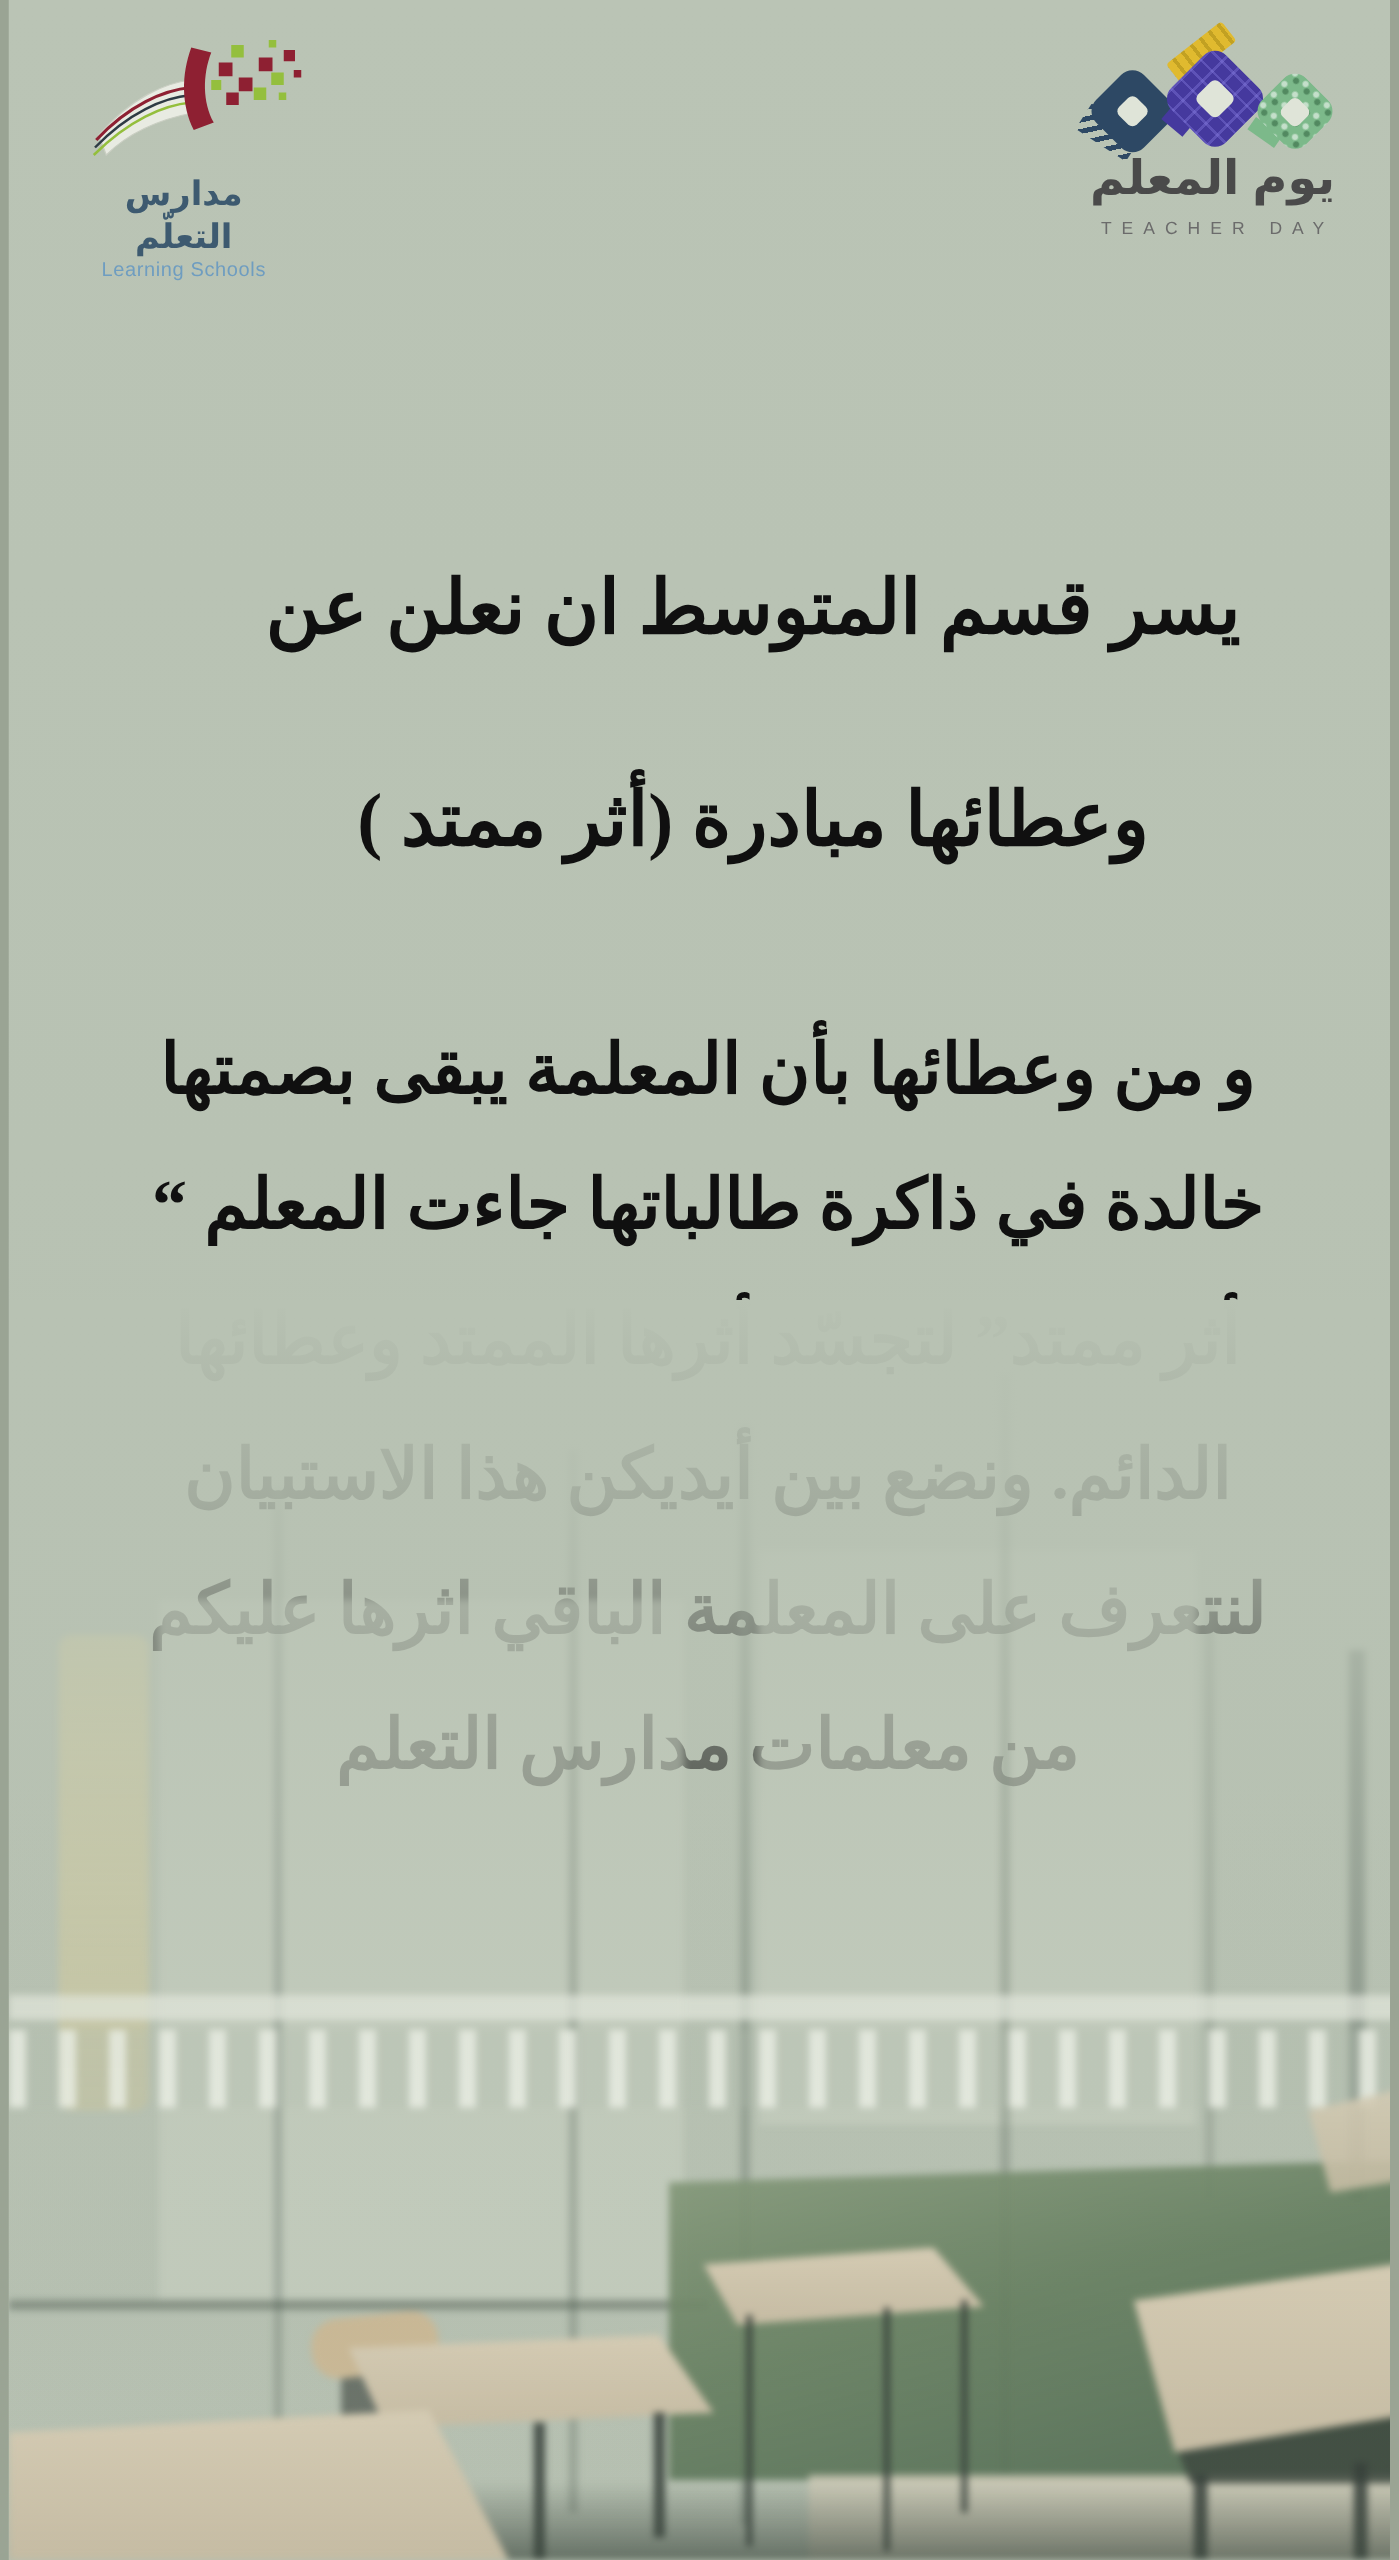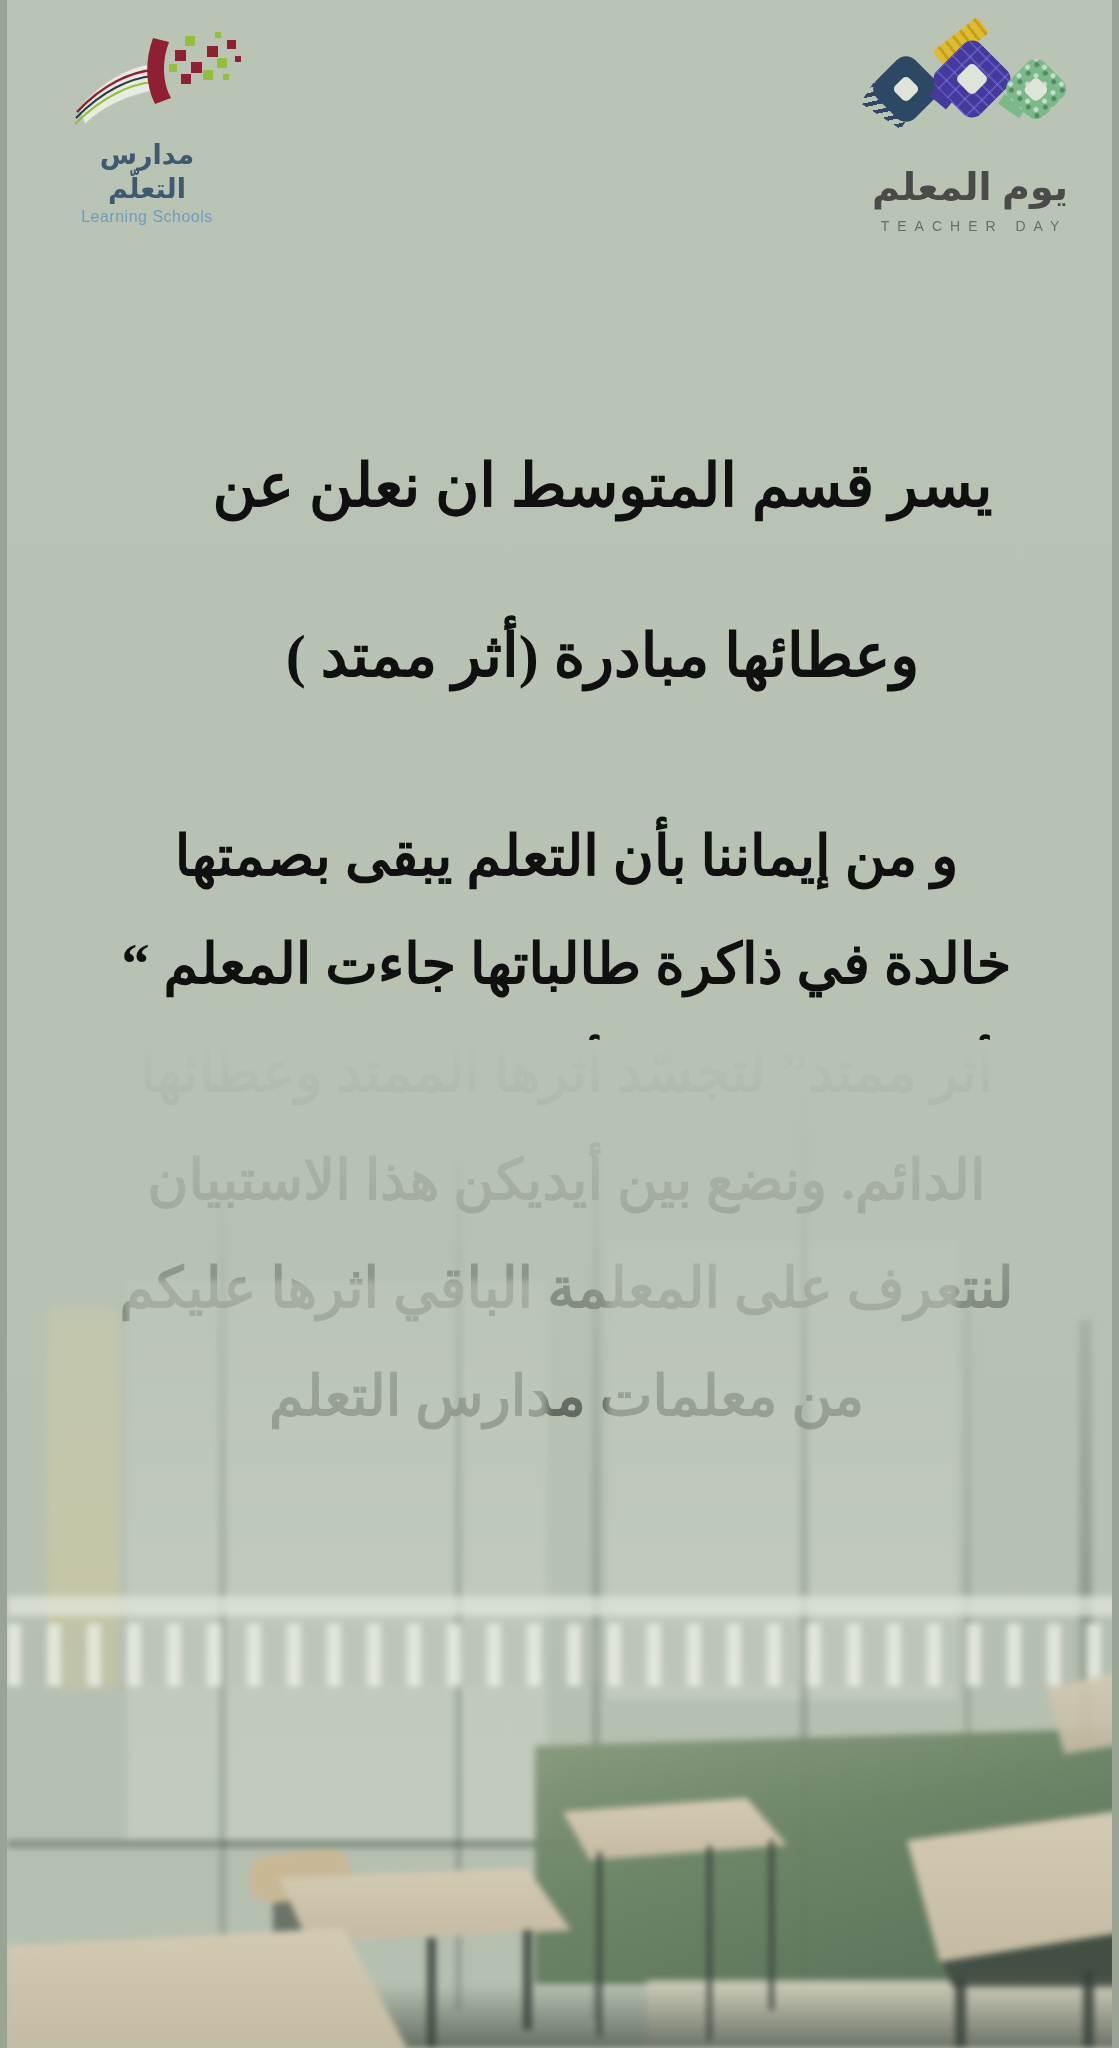--- a/index.html
+++ b/index.html
@@ -29,21 +29,21 @@
   .meem-green{left:136px; top:28px; width:50px; height:50px; background:var(--meem-green,#7cb98a);
     background-image:radial-gradient(circle at 30% 30%, rgba(255,255,255,.55) 0 2px, transparent 3px),
                      radial-gradient(circle at 70% 60%, rgba(40,90,55,.5) 0 2px, transparent 3px);
     background-size:12px 12px;}
   .tail-navy{left:-12px; top:58px; width:48px; height:24px; transform:rotate(33deg);
     background:repeating-linear-gradient(135deg, var(--meem-navy,#2d4864) 0 4px, transparent 4px 9px);}
   .tail-purple{left:56px; top:54px; width:22px; height:14px; transform:rotate(40deg); background:var(--meem-purple,#45399e);}
   .tail-green{left:124px; top:64px; width:26px; height:12px; transform:rotate(35deg); background:var(--meem-green,#7cb98a);}
   .banner-yellow{left:58px; top:-4px; width:56px; height:20px; transform:rotate(-38deg);
     background:repeating-linear-gradient(90deg, var(--banner-yellow,#e0ba2f) 0 6px, #c2a122 6px 9px); border-radius:3px;}
-  .td-text{left:852px; top:120px; width:222px; text-align:center;margin-top:44px;}
+  .td-text{left:852px; top:120px; width:222px; text-align:center;}
   .td-title{font-family:"Liberation Sans","DejaVu Sans",sans-serif; font-weight:bold;
             font-size:38px; color:var(--teacherday-text,#4a4a4a); direction:rtl; line-height:46px;}
   .td-sub{font-family:"Liberation Sans","DejaVu Sans",sans-serif; font-size:14px;
           color:var(--teacherday-sub,#6b6b6b); letter-spacing:8px; margin-top:8px; padding-left:8px;}
 
   
   .heading{left:0; width:100%; text-align:center; direction:rtl; font-weight:bold;
            font-size:60px; color:var(--text,#101010);margin-left:43px;}
   .heading-1{top:450px;}
   .heading-2{top:620px;}
@@ -140,21 +140,21 @@
   </div>
   <div class="abs td-text">
     <div class="td-title">يوم المعلم</div>
     <div class="td-sub">TEACHER DAY</div>
   </div>
 
   <div class="abs heading heading-1" lang="ar">يسر قسم المتوسط  ان نعلن عن</div>
   <div class="abs heading heading-2" lang="ar">وعطائها مبادرة (أثر ممتد )</div>
 
   <div class="abs body-text" lang="ar">
-    <div>و من إيماننا بأن التعلم يبقى بصمتها</div>
+    <div>و من وعطائها بأن المعلمة يبقى بصمتها</div>
     <div>خالدة في ذاكرة طالباتها جاءت المعلم “</div>
     <div>أثر ممتد” لتجسّد أثرها الممتد وعطائها</div>
     <div>الدائم. ونضع بين أيديكن هذا الاستبيان</div>
     <div>لنتعرف على المعلمة الباقي اثرها عليكم</div>
     <div>من معلمات مدارس التعلم</div>
   </div>
 
   <div class="abs photo">
     <div class="photo-inner">
       <div class="abs pane" style="left:120px;top:240px;width:420px;height:560px;"></div>

